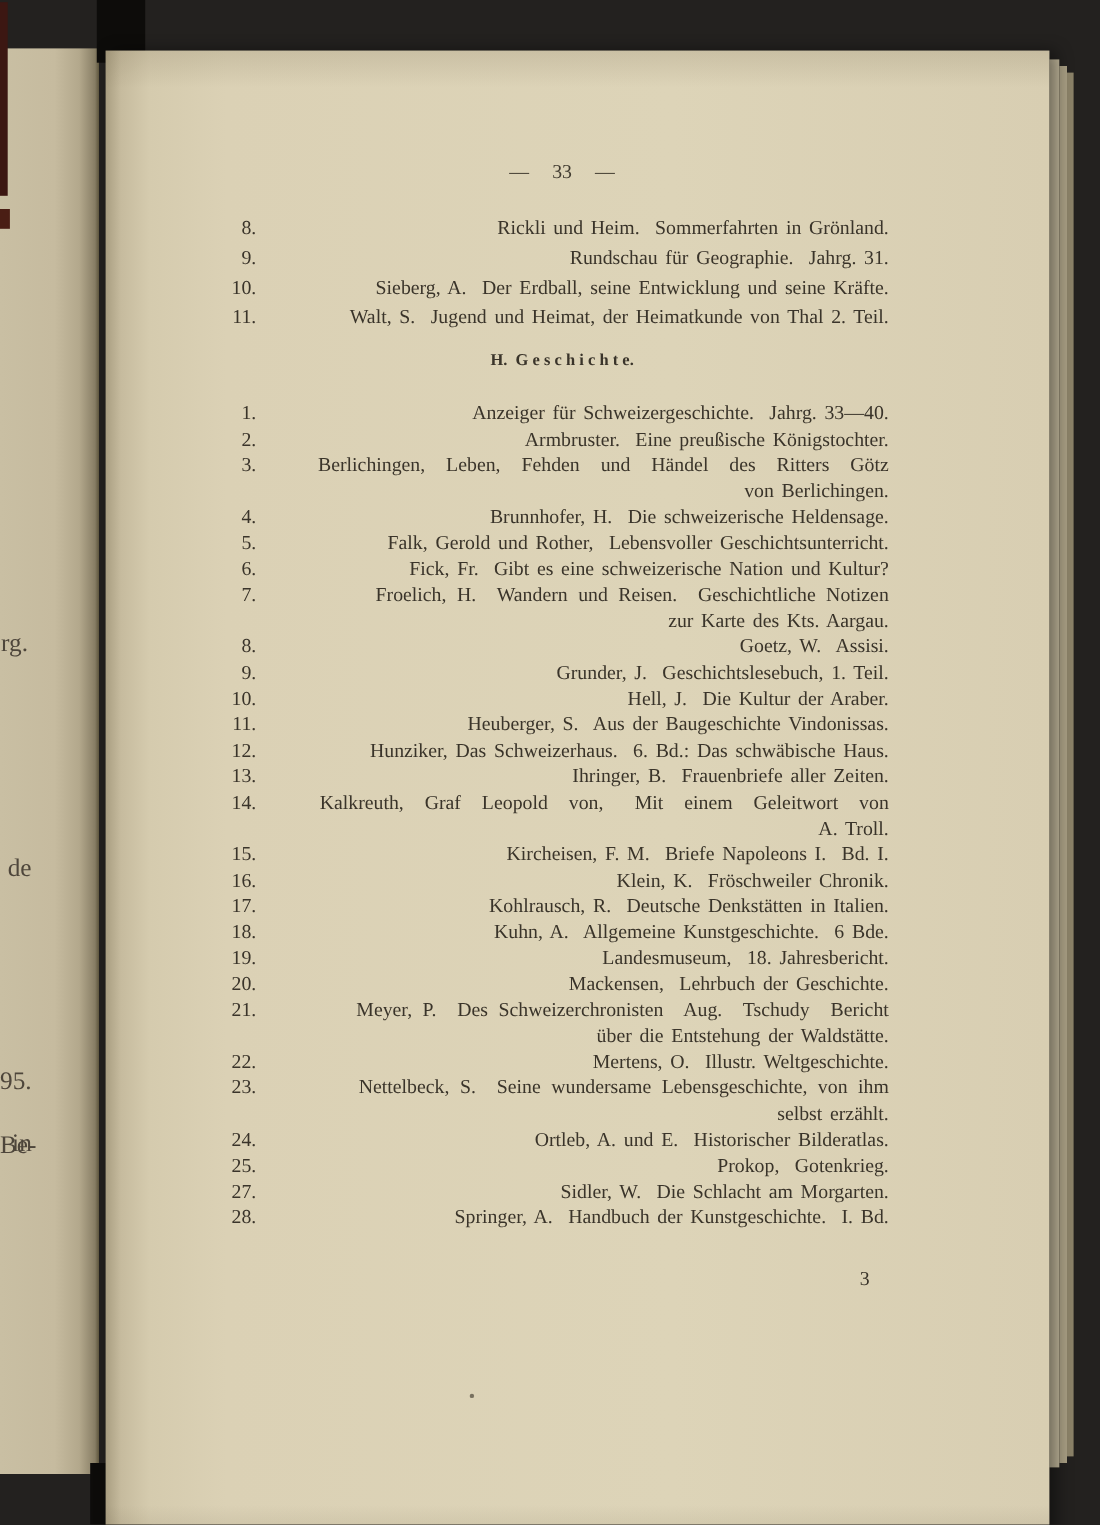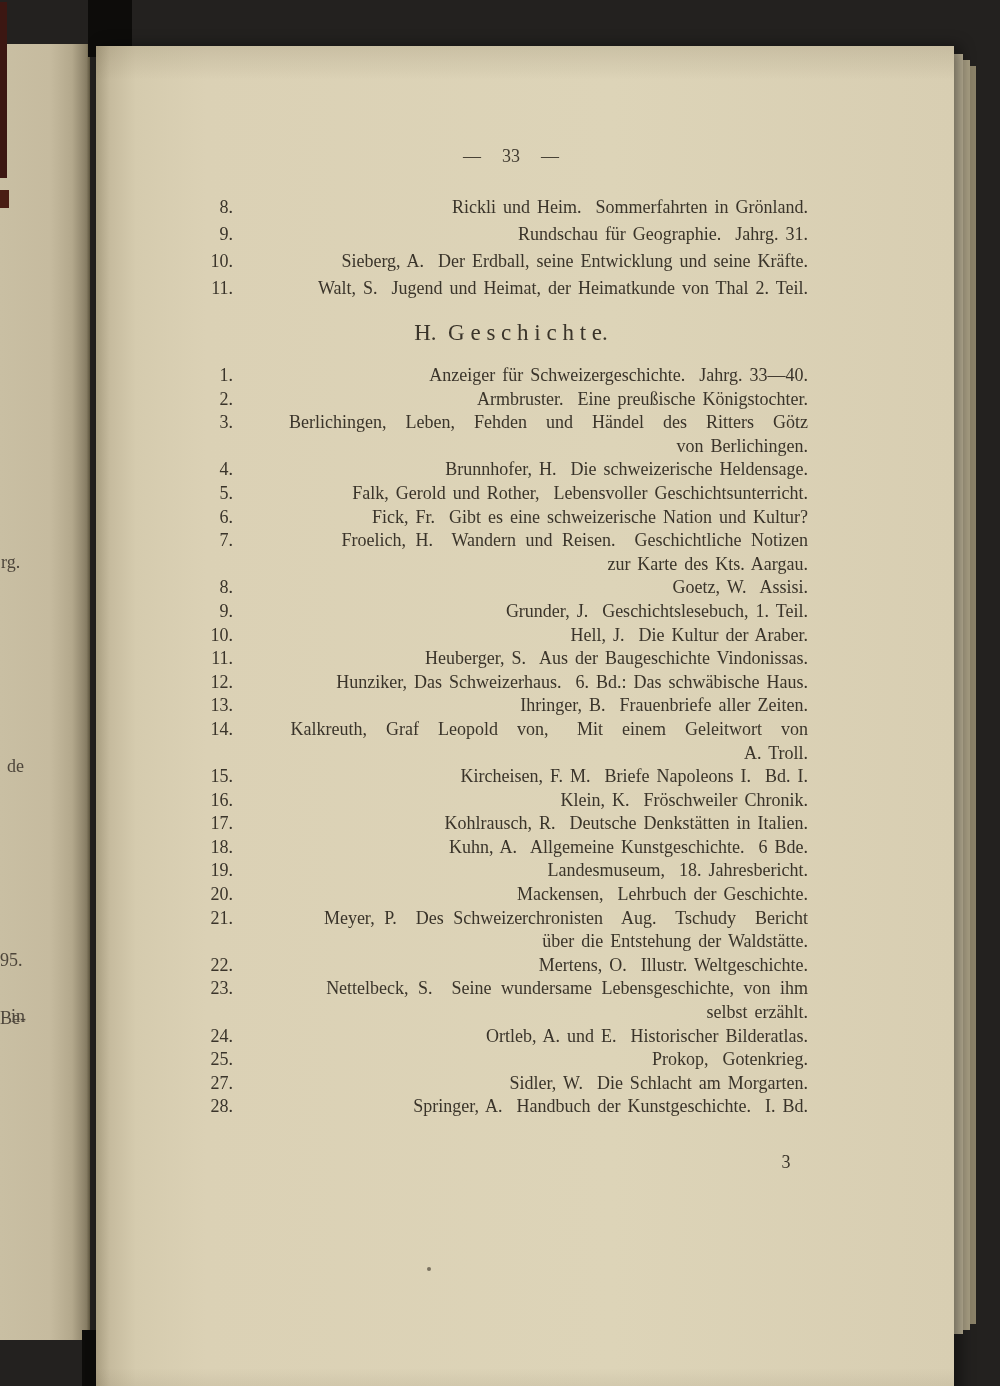--- a/index.html
+++ b/index.html
@@ -10,21 +10,21 @@
     background: #23211f;
     font-family: "Liberation Serif", serif;
     overflow: hidden;
   }
 
   
   .left-page {
     position: absolute; left: 0; top: 44px; width: 90px; height: 1296px;
     background: linear-gradient(90deg, #c9bfa3 0%, #c6bb9f 55%, #b3a88c 80%, #887e65 96%, #5f573f 100%);
   }
-  .frag { position: absolute; color: #4e463b; font-size: 18px; white-space: pre; }
+  .frag { position: absolute; color: #4e463b; font-size: 23px; white-space: pre; margin-top: 20px; }
 
   
   .ribbon { position: absolute; background: #0d0c0a; }
   .ribbon-top { left: 88px; top: 0; width: 44px; height: 57px; }
   .ribbon-bottom { left: 82px; top: 1330px; width: 56px; height: 56px; }
 
   .red-mark { position: absolute; background: #3c1712; }
   .red-mark-1 { left: 0; top: 2px; width: 7px; height: 176px; }
   .red-mark-2 { left: 0; top: 190px; width: 9px; height: 18px; background: #4a1e14; }
 
@@ -43,21 +43,21 @@
   .e2 { left: 963px; top: 60px; width: 7px; height: 1270px; background: #a89e83; }
   .e3 { left: 970px; top: 66px; width: 6px; height: 1258px; background: #8b8268; }
 
   .page-header {
     position: absolute; left: 0; top: 100px; width: 830px;
     text-align: center; font-size: 18px; color: #413b30;
     white-space: pre; word-spacing: 6px;
   }
   .section-heading {
     position: absolute; left: 0; top: 274px; width: 830px;
-    text-align: center; font-size: 23px; color: #3a342a; white-space: pre;
+    text-align: center; font-size: 15px; color: #3a342a; white-space: pre; font-weight: bold;
   }
 
   .list { position: absolute; left: 112px; width: 600px; color: #3a342a; font-size: 18px; }
   .list-1 { top: 148px; line-height: 27px; }
   .list-2 { top: 318px; line-height: 23.6px; }
 
   .entry { display: flex; }
   .num { flex: 0 0 34px; text-align: right; padding-right: 9px; white-space: pre; }
   .txt { flex: 1 1 auto; min-width: 0; word-spacing: 2.5px; text-align: right; }
   .l1, .l2 { display: block; white-space: pre; }

